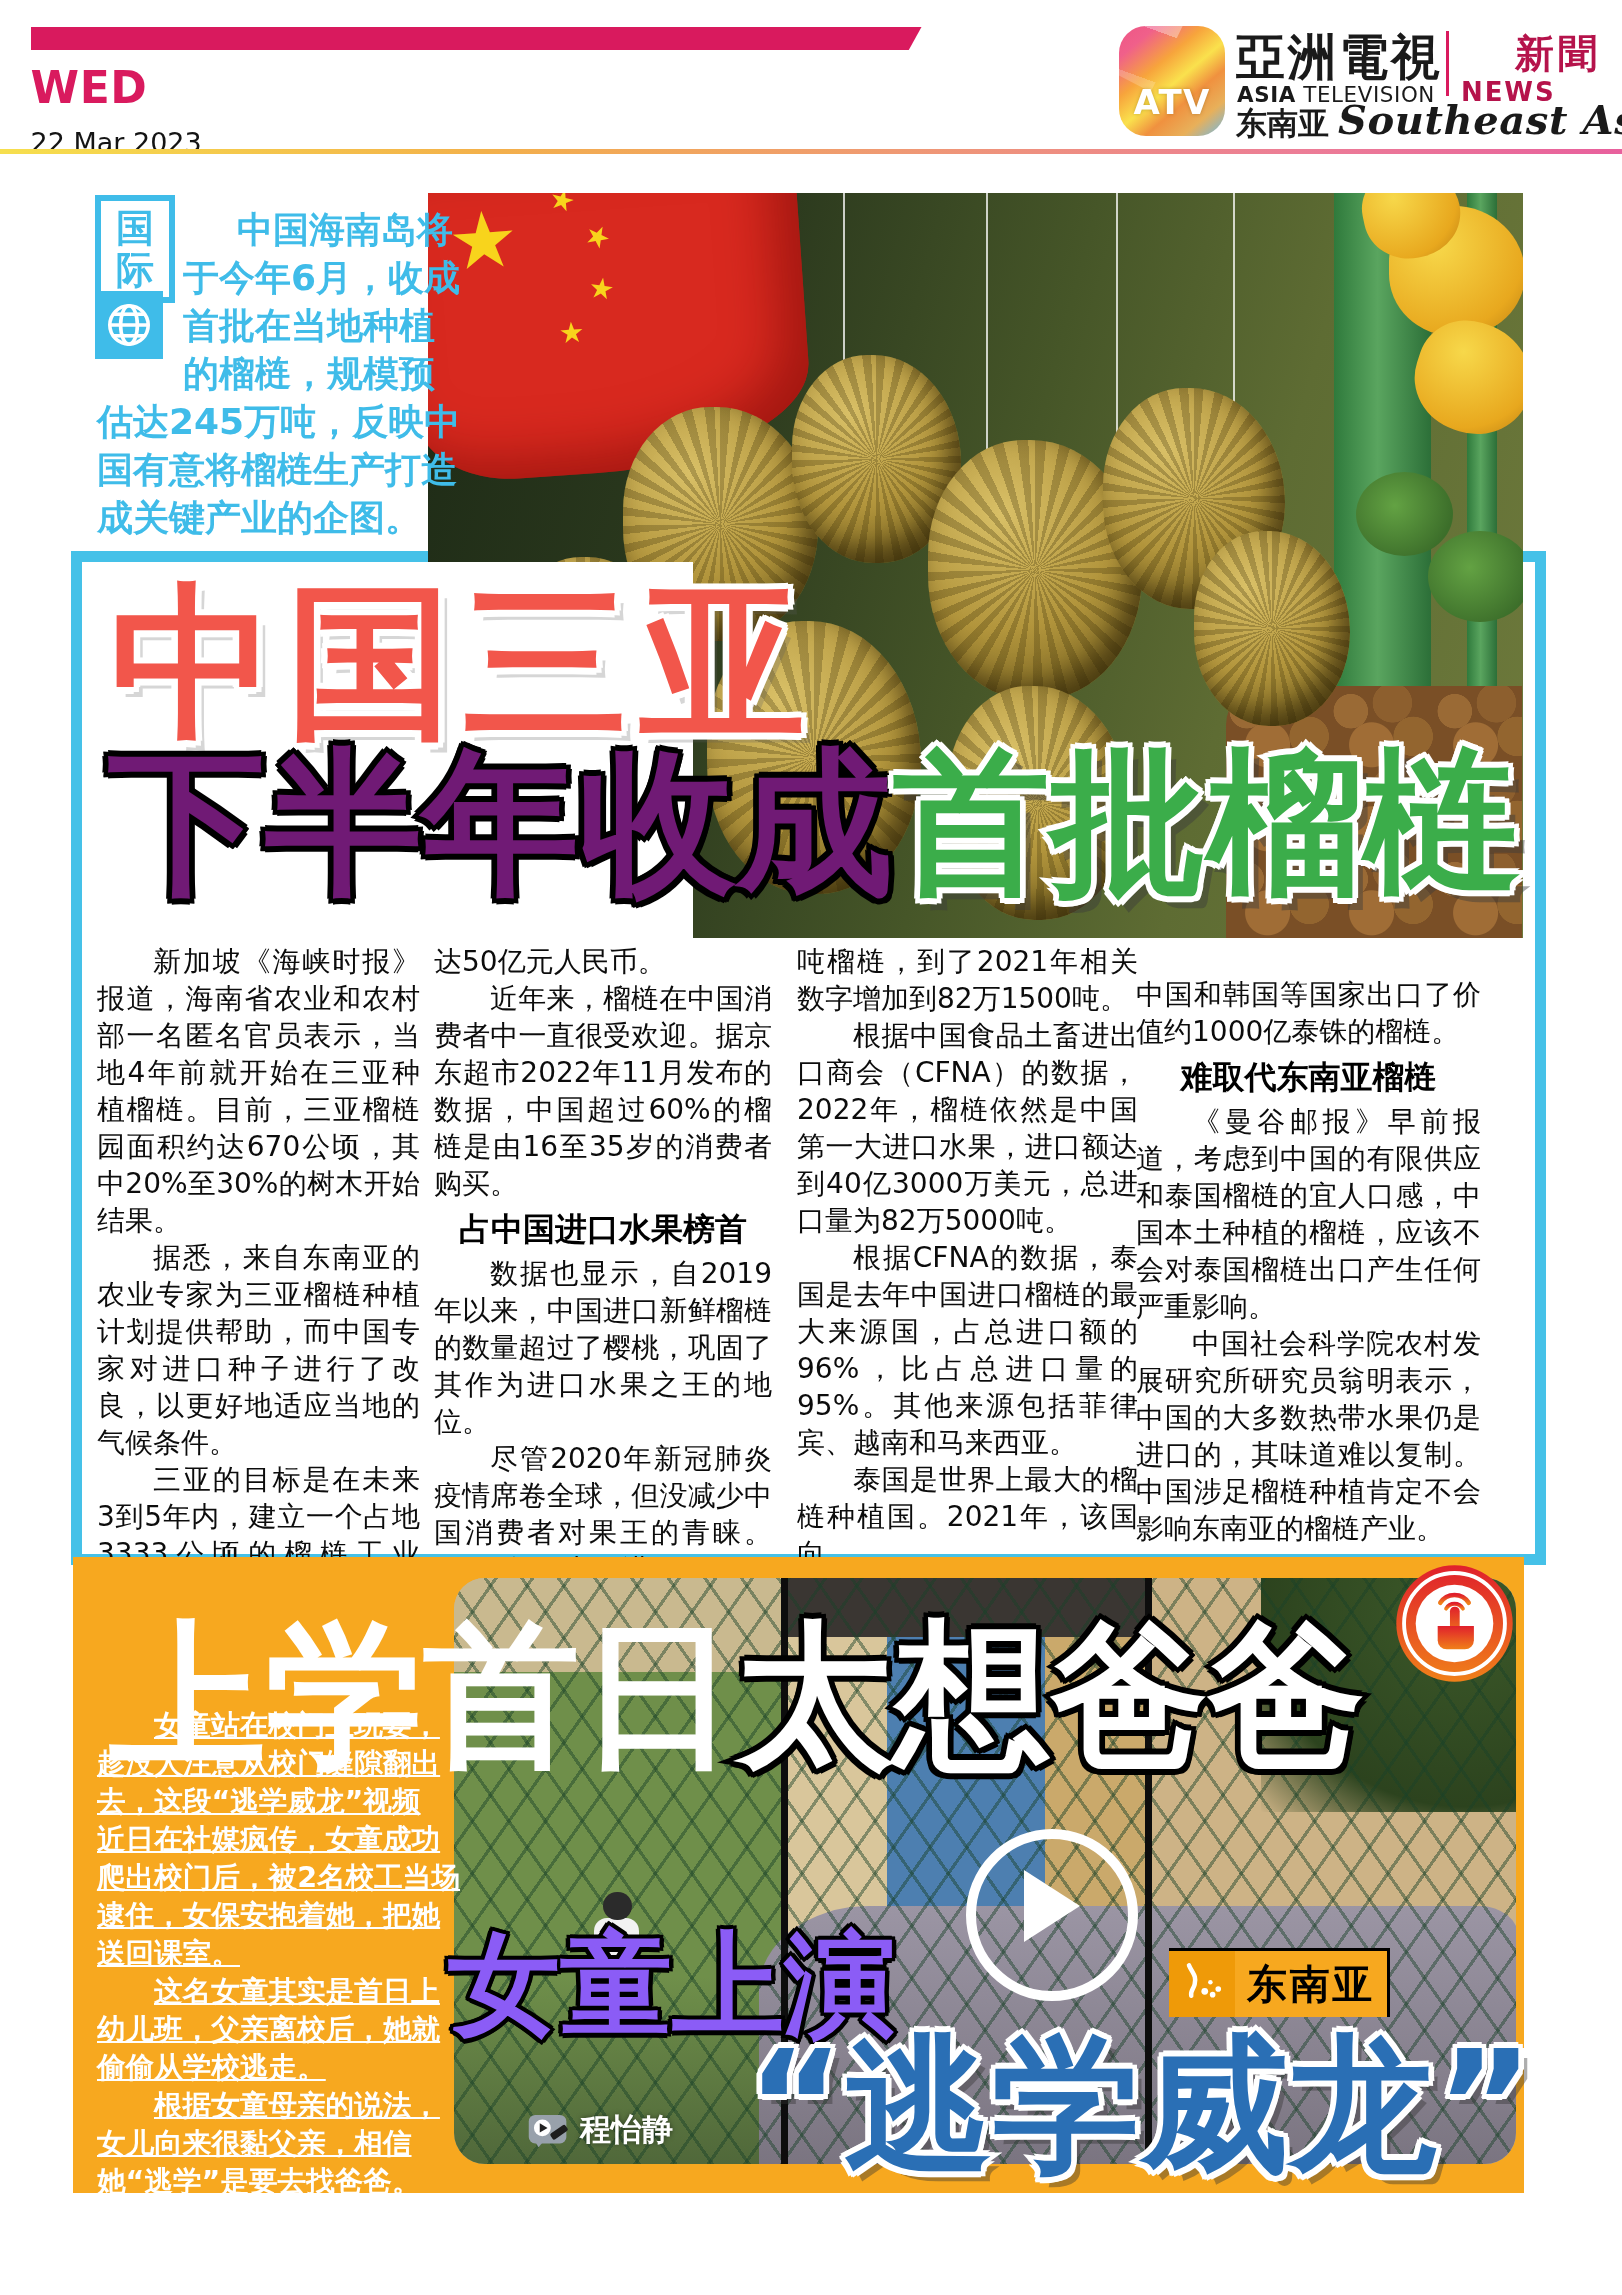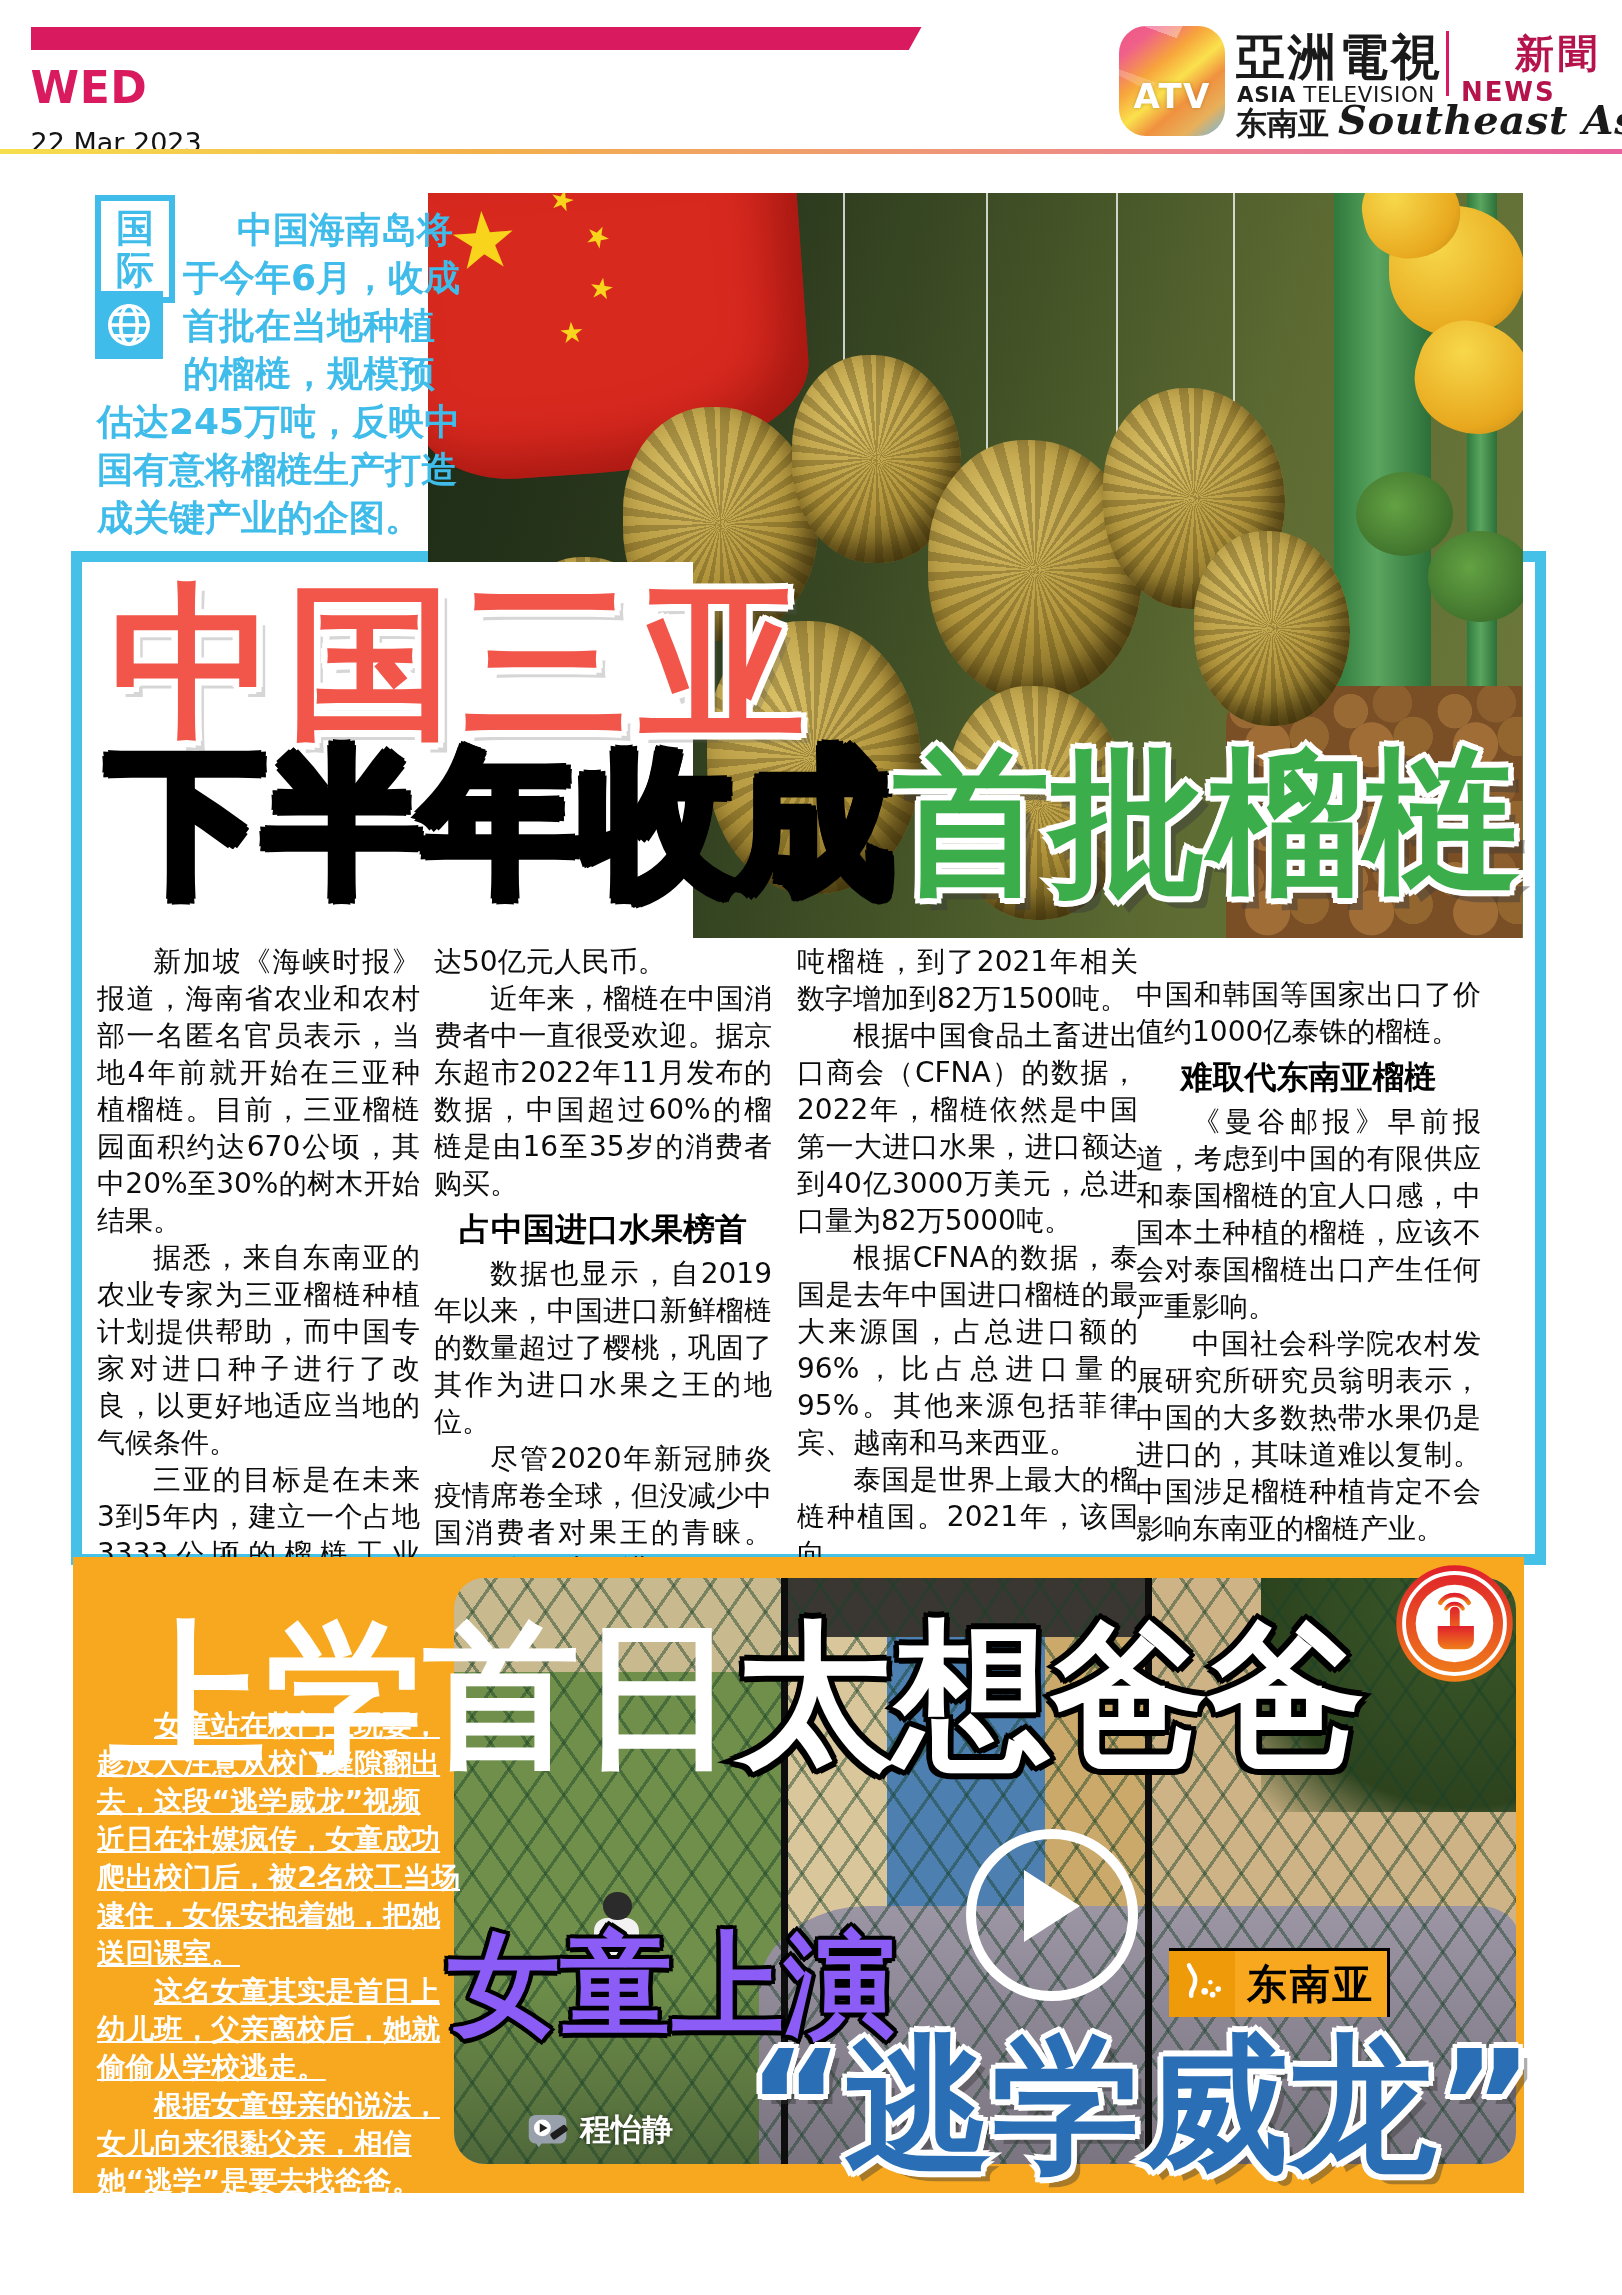--- a/index.html
+++ b/index.html
@@ -10,21 +10,21 @@
   #topbar{left:30.5px;top:27px;width:891px;height:23.4px;background:#D91A5E;
           clip-path:polygon(0 0,100% 0,calc(100% - 13px) 100%,0 100%);}
   #weekday{left:30.5px;top:62px;font-size:44px;font-weight:900;color:#D91A5E;letter-spacing:0.6px;}
   #date{left:30.5px;top:127px;font-size:27px;color:#141414;}
   #atv-logo{left:1119px;top:26px;width:106px;height:110px;border-radius:27px;
     background:linear-gradient(140deg,#ee5586 0%,#f0608a 16%,#f7a43c 36%,#fae14d 52%,#f0913f 66%,#e8b05a 82%,#6db9e8 100%);
     display:flex;align-items:flex-end;justify-content:center;overflow:hidden;}
   #atv-logo:before{content:"";position:absolute;left:0;top:0;width:100%;height:100%;
     background:linear-gradient(200deg,rgba(255,255,255,.35) 0 20%,transparent 20% 55%,rgba(255,255,255,.2) 55% 70%,transparent 70%);
     clip-path:polygon(0 0,60% 0,30% 60%,0 45%);}
-  #atv-logo span{color:#fff;font-size:34px;font-weight:900;margin-bottom:20px;letter-spacing:1.3px;
+  #atv-logo span{color:#fff;font-size:34px;font-weight:900;margin-bottom:14px;letter-spacing:1.3px;
     text-shadow:0 0 3.9px rgba(120,80,0,.4);}
   #brand-cn{left:1236px;top:25px;font-size:49px;font-weight:900;color:#1a1a1a;letter-spacing:2.6px;}
   #brand-en{left:1237px;top:82px;font-size:21.4px;color:#1a1a1a;letter-spacing:0.6px;}
   #brand-en b{font-weight:900;}
   #mast-div{left:1446px;top:31px;width:2.6px;height:65px;background:#D91A5E;}
   #news-cn{left:1515px;top:27px;font-size:39px;font-weight:900;color:#B5134B;letter-spacing:3.9px;}
   #news-en{left:1461px;top:77px;font-size:26px;font-weight:700;color:#B5134B;letter-spacing:1.9px;}
   #region-line{left:1236px;top:96px;font-size:31px;font-weight:900;color:#1a1a1a;white-space:nowrap;}
   #region-line .script{font-family:"DejaVu Serif","Liberation Serif",serif;font-style:italic;
     font-weight:700;font-size:40px;margin-left:9px;letter-spacing:0.6px;}
@@ -59,21 +59,21 @@
   #badge-box div{color:#3FBCE9;font-size:38px;font-weight:900;line-height:42px;}
   #badge-globe{left:95px;top:291px;width:68px;height:68px;background:#3FBCE9;
     display:flex;align-items:center;justify-content:center;}
   #intro{left:97px;top:206px;width:325px;color:#3FBCE9;font-weight:900;font-size:36px;}
   #intro div{height:48px;line-height:48px;white-space:nowrap;}
   #headline-red{left:110px;top:553px;font-size:166px;font-weight:900;color:#F2564B;letter-spacing:10.4px;
     white-space:nowrap;}
   .ow{-webkit-text-stroke:9px #fff;paint-order:stroke fill;
     text-shadow:6.5px 0 0 #fff,-6.5px 0 0 #fff,0 6.5px 0 #fff,0 -6.5px 0 #fff,5.2px 5.2px 0 #fff,-5.2px 5.2px 0 #fff,5.2px -5.2px 0 #fff,-5.2px -5.2px 0 #fff,9px 10.4px 0 rgba(90,90,90,.25);}
   #headline2{left:108px;top:719px;font-size:157px;font-weight:900;white-space:nowrap;letter-spacing:0;}
-  #headline2 .wt{color:#000000;-webkit-text-stroke:8.4px #000;paint-order:stroke fill;
+  #headline2 .wt{color:#701a75;-webkit-text-stroke:8.4px #000;paint-order:stroke fill;
     text-shadow:5.8px 0 0 #000,-5.8px 0 0 #000,0 5.8px 0 #000,0 -5.8px 0 #000,4.5px 4.5px 0 #000,-4.5px 4.5px 0 #000,4.5px -4.5px 0 #000,-4.5px -4.5px 0 #000;}
   #headline2 .gr{color:#3BAD4A;-webkit-text-stroke:8.4px #fff;paint-order:stroke fill;
     text-shadow:5.8px 0 0 #fff,-5.8px 0 0 #fff,0 5.8px 0 #fff,0 -5.8px 0 #fff,4.5px 4.5px 0 #fff,-4.5px 4.5px 0 #fff,4.5px -4.5px 0 #fff,-4.5px -4.5px 0 #fff,10.4px 11.7px 0 rgba(60,60,60,.45);}
   #white-backdrop{left:83px;top:562px;width:610px;height:376px;background:#fff;}
   .colbody{top:943px;height:597px;font-size:28px;line-height:37px;color:#0c0c0c;
     text-align:justify;text-justify:inter-character;}
   .para{text-indent:2em;margin:0;}
   .para.cont{text-indent:0;}
   .subhead{font-weight:900;font-size:32px;text-align:center;text-indent:0;padding:9px 0 6.5px 0;color:#000;}
   

